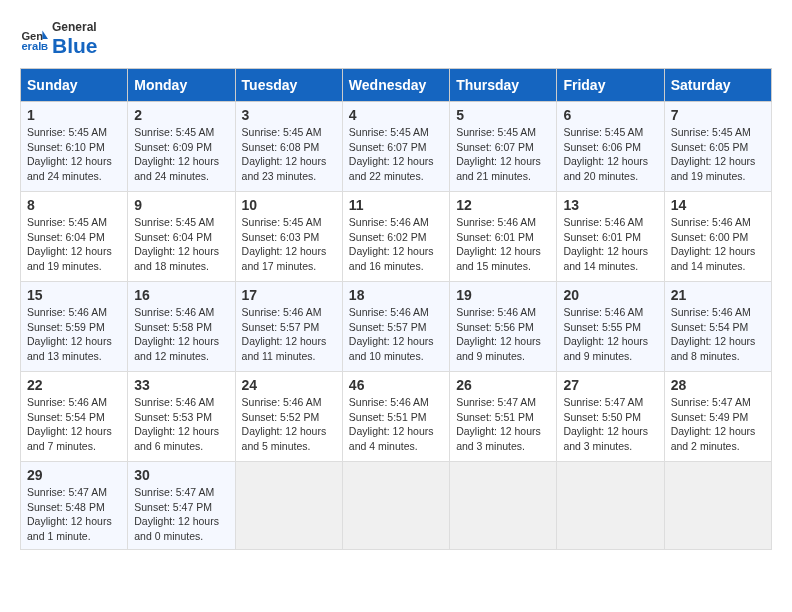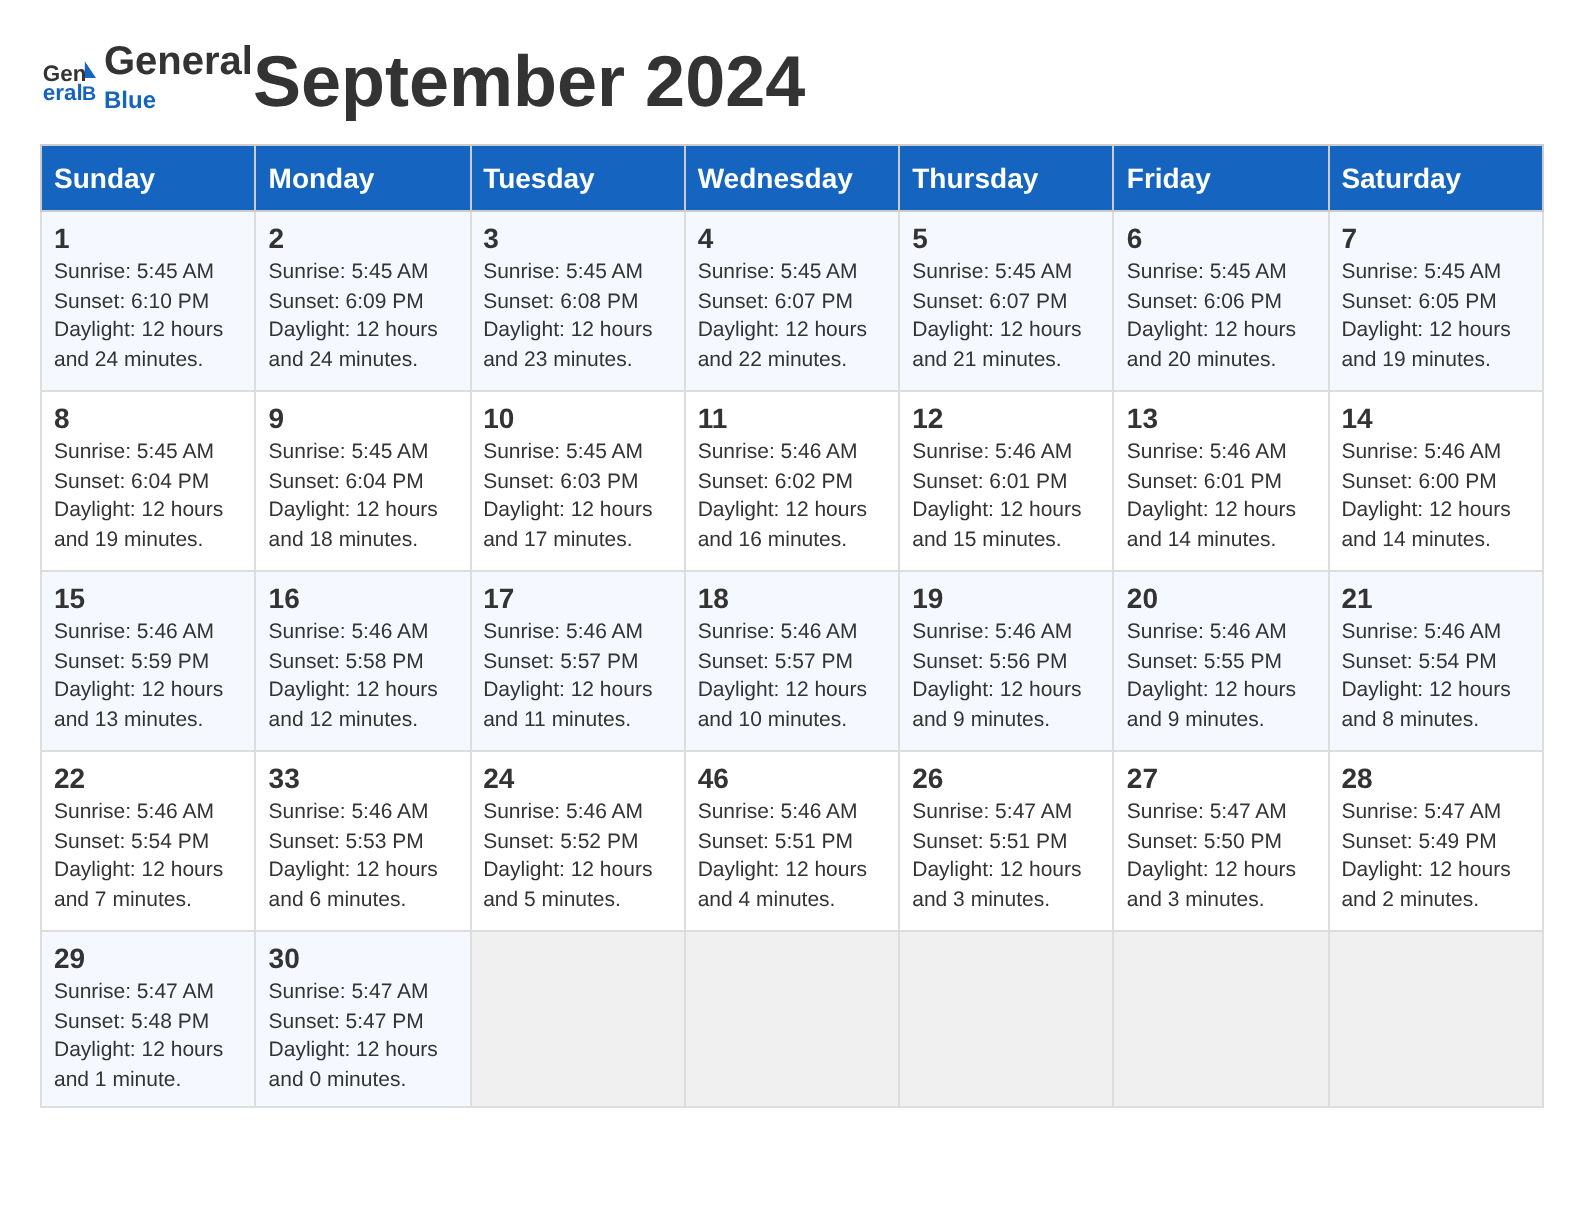--- a/index.html
+++ b/index.html
@@ -91,26 +91,25 @@
 
 <div class="header-section">
   <div class="logo">
     <svg class="logo-icon" viewBox="0 0 40 40">
       <text x="2" y="22" font-size="16" font-weight="bold" fill="#333">Gen</text>
       <text x="2" y="36" font-size="16" font-weight="bold" fill="#1565c0">eral</text>
       <polygon points="32,8 40,20 32,20" fill="#1565c0"></polygon>
       <text x="30" y="36" font-size="14" font-weight="bold" fill="#1565c0">B</text>
     </svg>
     <div>
-      <div style="font-size:20px;font-weight:bold;color:#333;">General</div>
-      <div style="font-size:12px;font-weight:bold;color:#1565c0;">Blue</div>
+      <div style="font-size:12px;font-weight:bold;color:#333;">General</div>
+      <div style="font-size:21px;font-weight:bold;color:#1565c0;">Blue</div>
     </div>
   </div>
   <div class="title-section">
-    <div class="month-title">September 2024</div>
   </div>
 </div>
 
 <table>
   <thead>
     <tr>
     <th>Sunday</th>
         <th>Monday</th>
         <th>Tuesday</th>
         <th>Wednesday</th>

